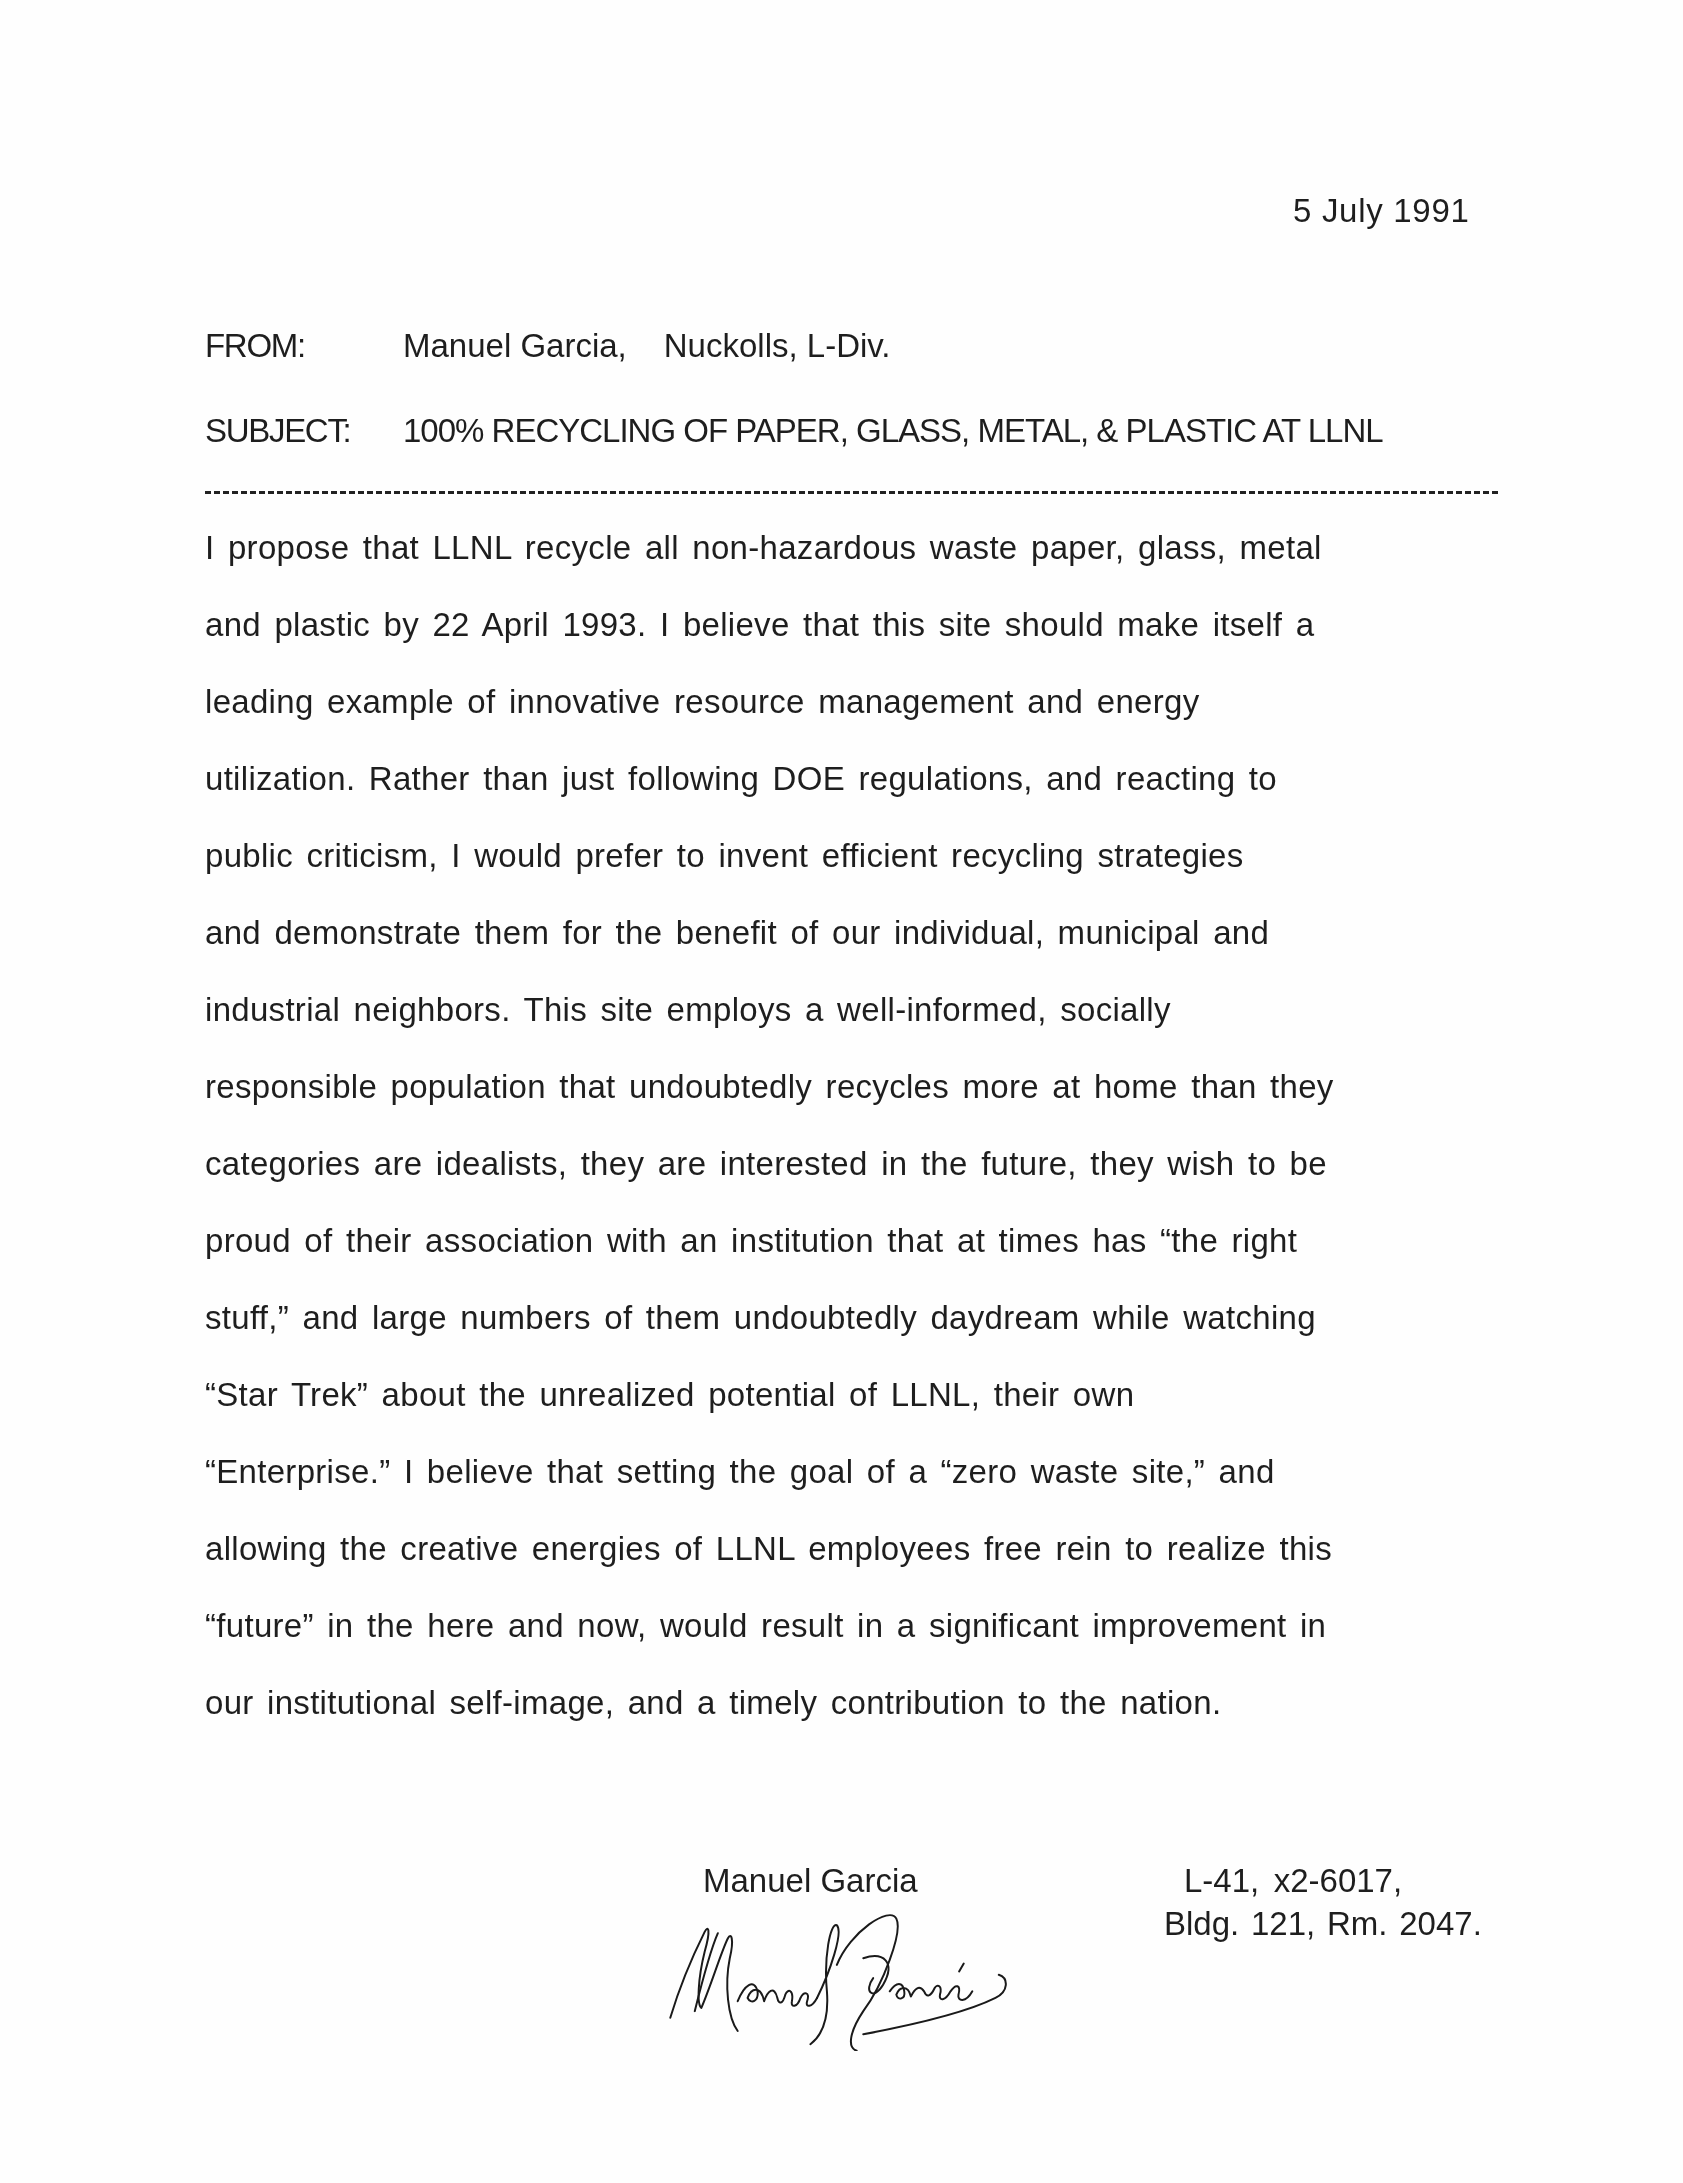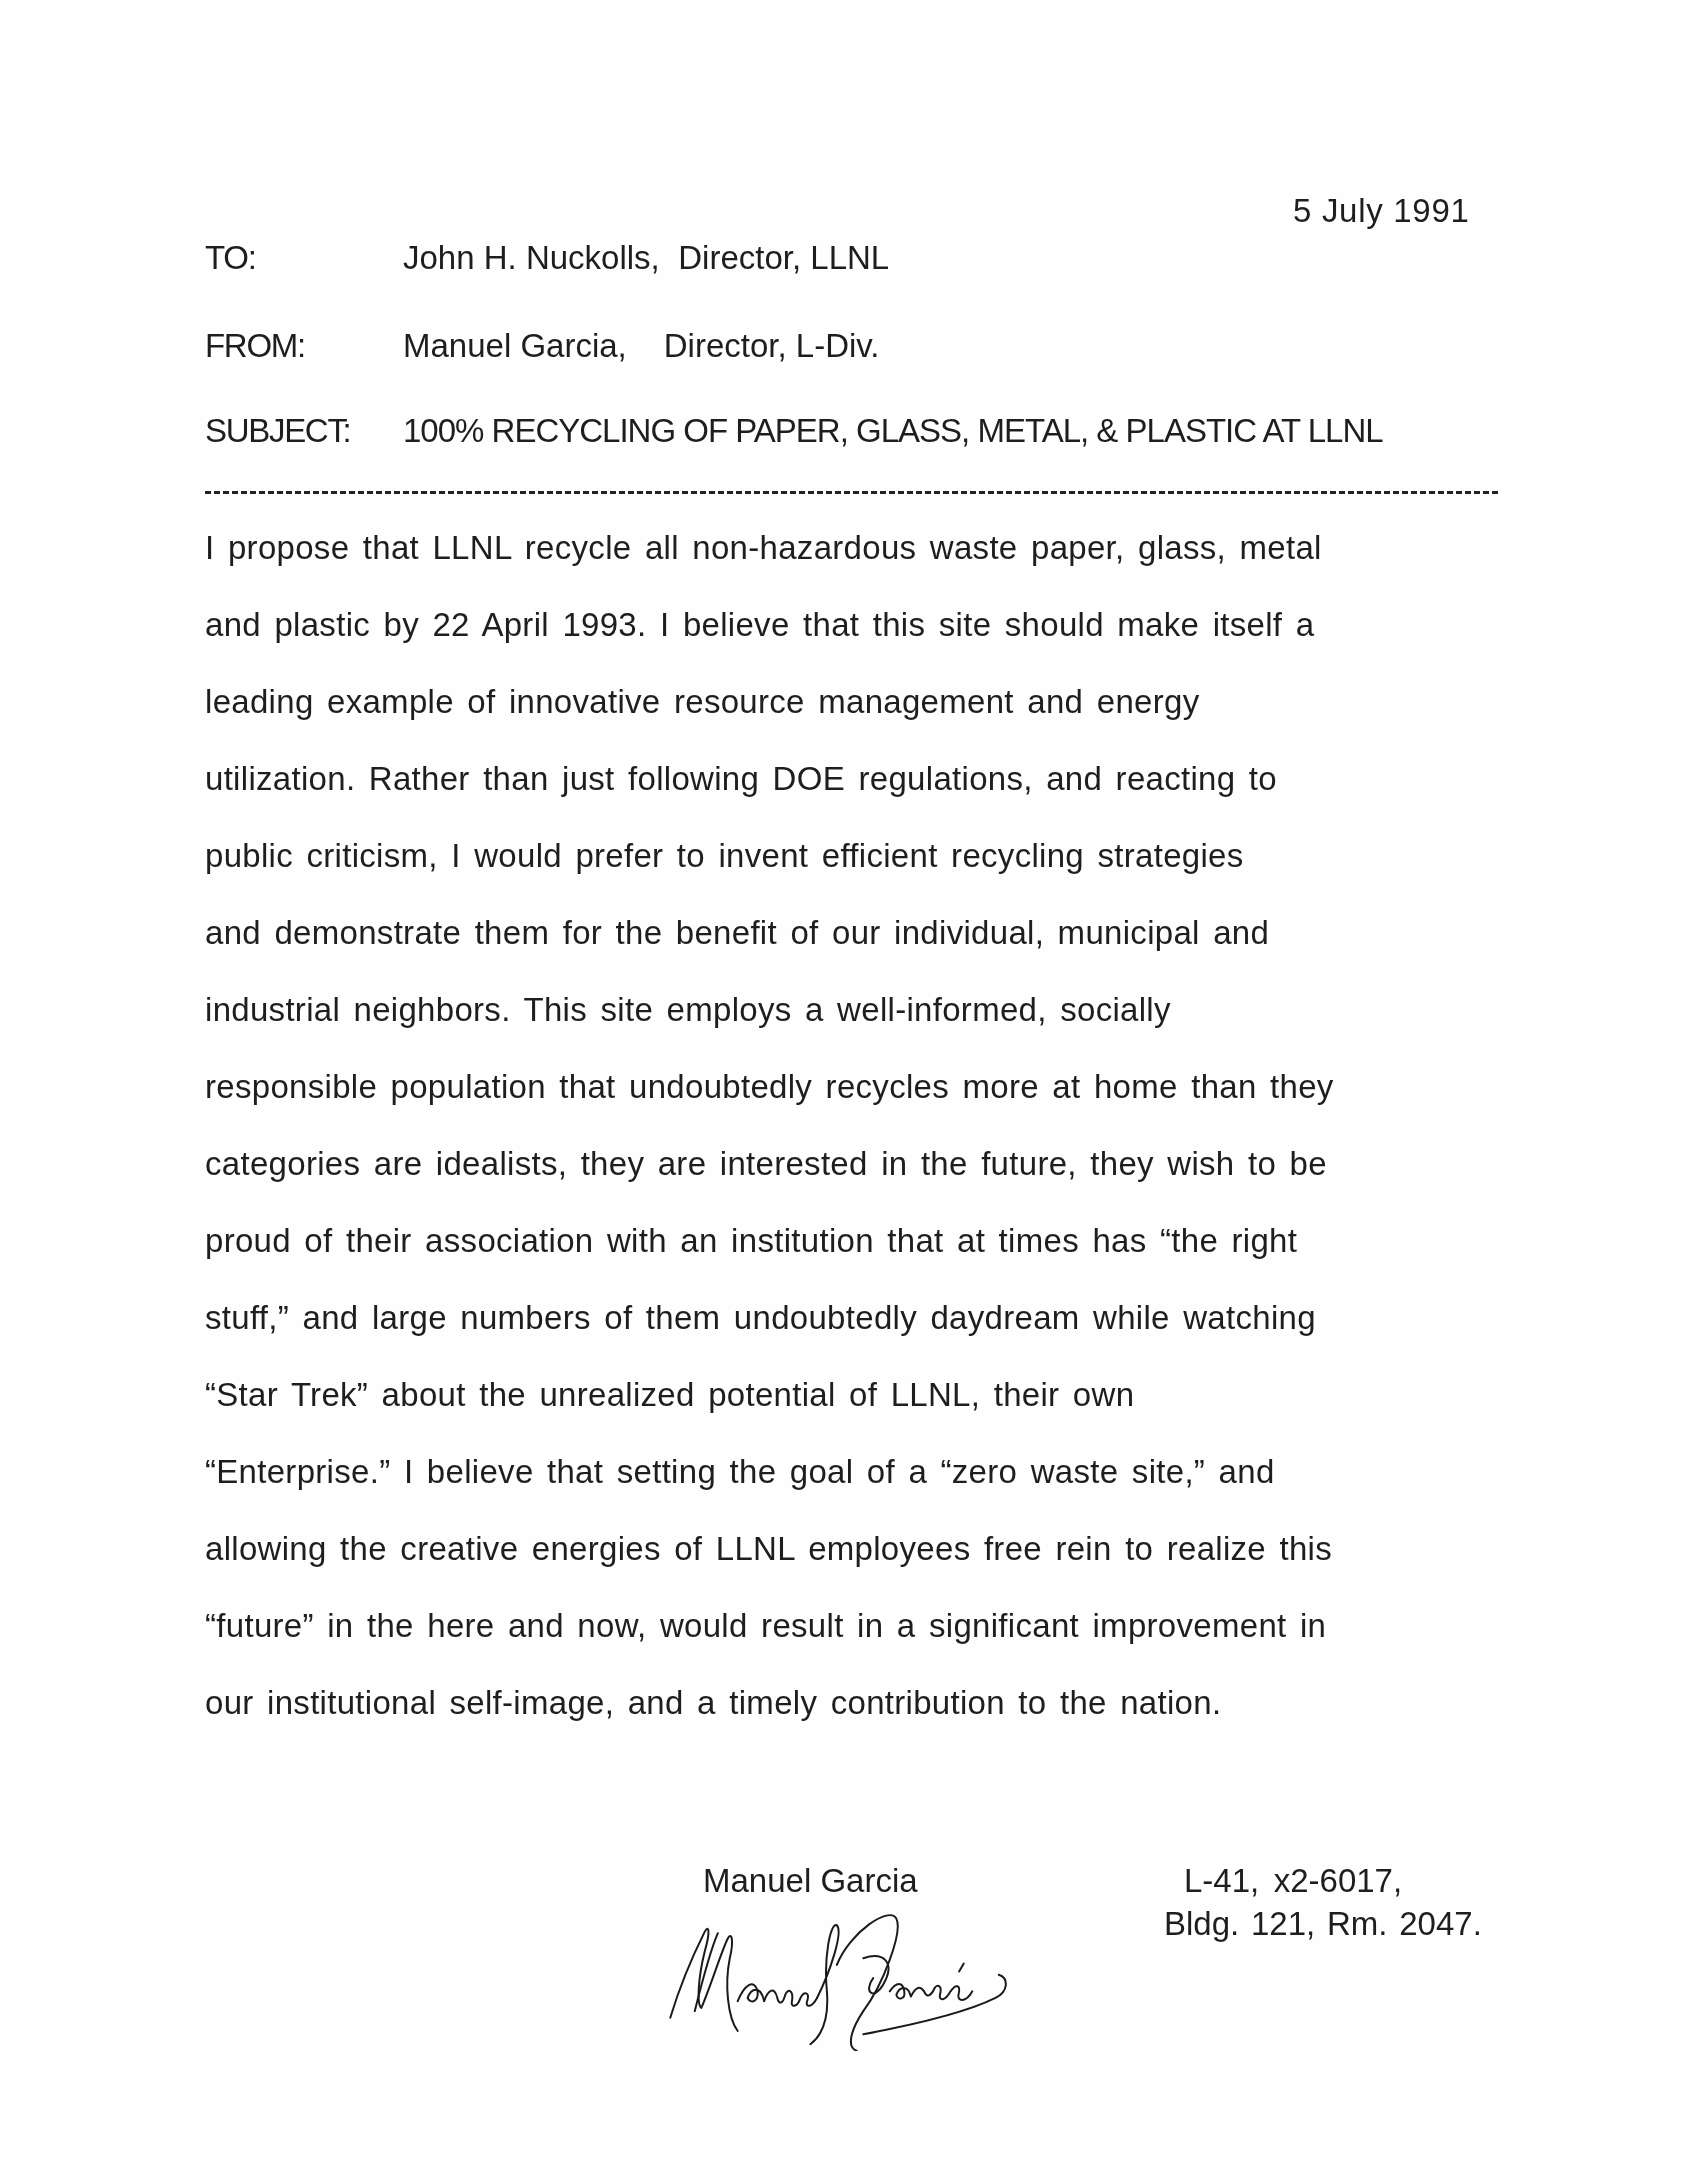--- a/index.html
+++ b/index.html
@@ -39,26 +39,23 @@
   .sig-loc1 { position: absolute; left: 1184px; top: 1862px; font-size: 33px; word-spacing: 5.3px; }
   .sig-loc2 { position: absolute; left: 1148px; top: 1905px; font-size: 33px; word-spacing: 2.6px; margin-left: 16px; }
   .signature { position: absolute; left: 665px; top: 1892px; width: 423px; height: 159px; }
 </style>
 </head>
 <body>
 
 <div class="page">
   <div class="date">5 July 1991</div>
 
-  <div class="hrow row-to">
-    <span class="lbl">TO:</span><span class="val">John H. Nuckolls,</span><span class="gap"></span><span class="val">Director, LLNL</span>
-  </div>
 
   <div class="hrow row-from">
-    <span class="lbl">FROM:</span><span class="val">Manuel Garcia,</span><span class="gap"></span><span class="gap"></span><span class="val">Director, L-Div.</span>
+    <span class="lbl">FROM:</span><span class="val">Manuel Garcia,</span><span class="gap"></span><span class="gap"></span><span class="val">Nuckolls, L-Div.</span>
   </div>
 
   <div class="hrow row-subject">
     <span class="lbl">SUBJECT:</span><span class="val">100% RECYCLING OF PAPER, GLASS, METAL, &amp; PLASTIC AT LLNL</span>
   </div>
 
   <div class="rule"></div>
 
   <div class="body-text">
     <div class="line">I propose that LLNL recycle all non-hazardous waste paper, glass, metal</div>

